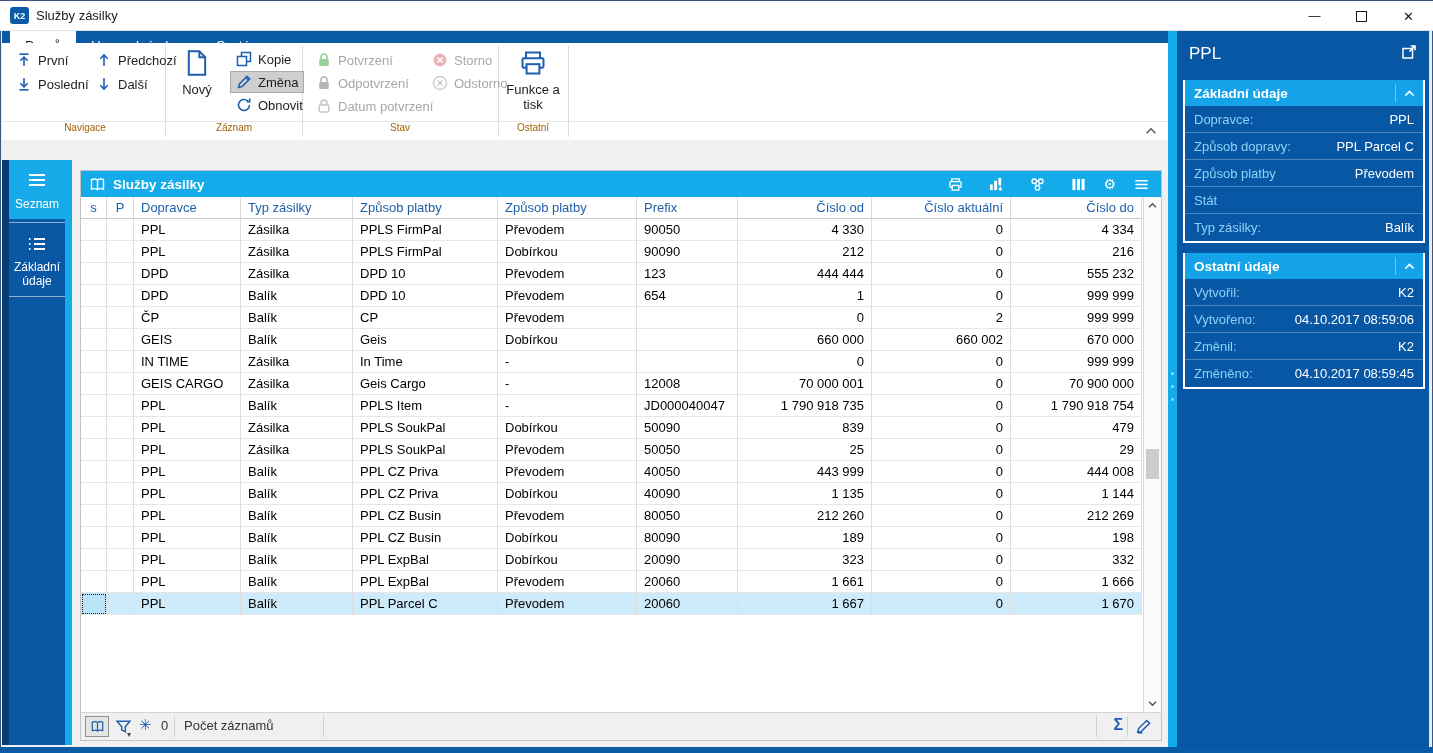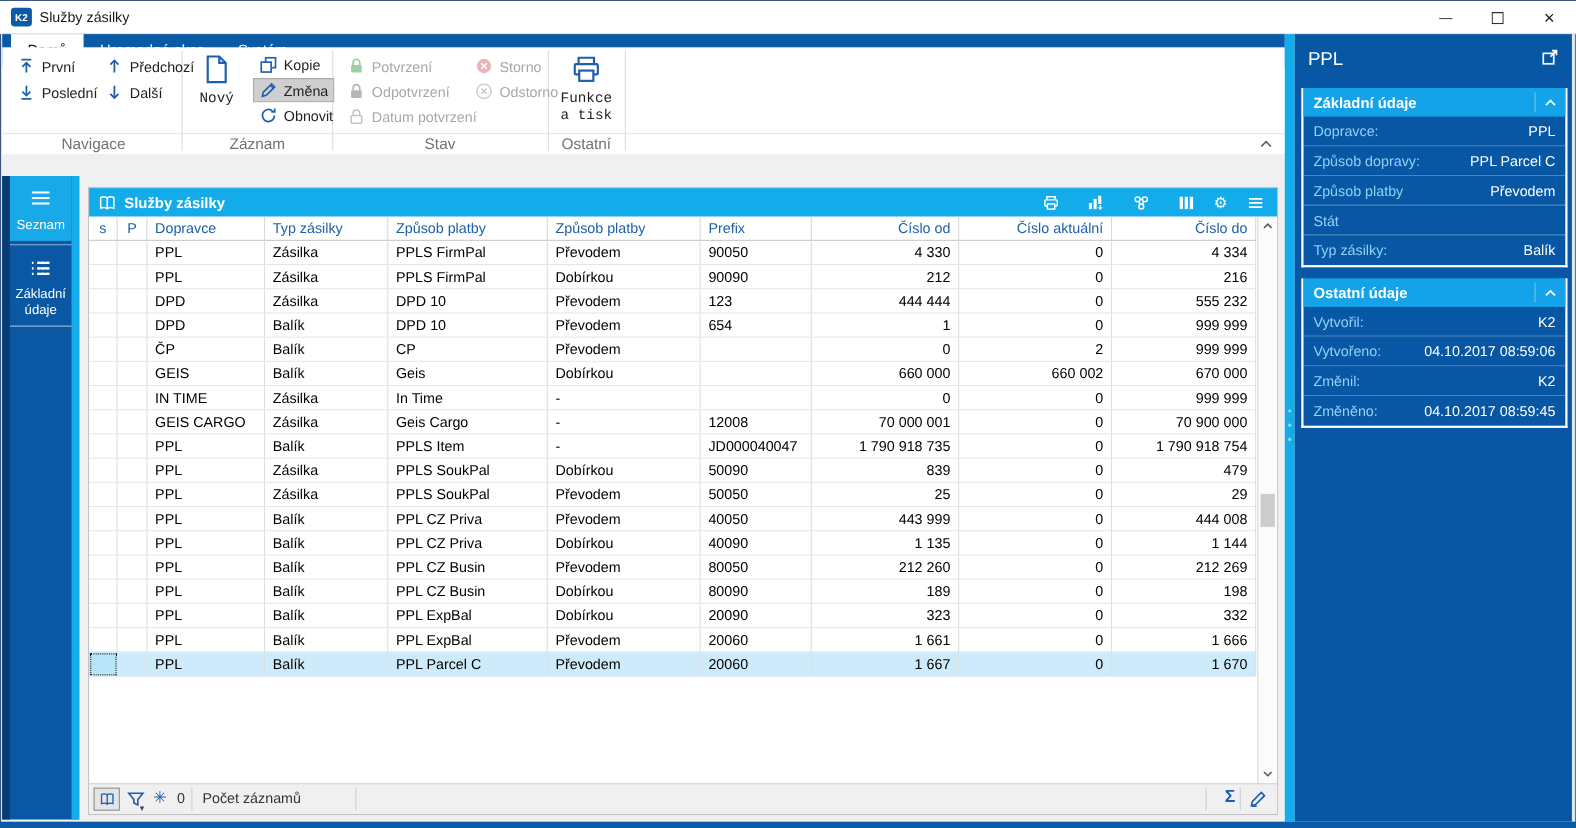--- a/index.html
+++ b/index.html
@@ -21,26 +21,26 @@
   
   #main-col { position:absolute; left:2px; top:31px; width:1166px; height:716px; background:#f0f0f0; }
 
   #tabstrip { position:absolute; left:0; top:0; width:1166px; height:30px; background:var(--primary,#0b5aa5); display:flex; padding-left:8px; }
   .tab { padding:0 15px; line-height:30px; font-size:13.5px; color:#fff; }
   .tab.active { background:#fff; color:#1a1a1a; }
 
   #ribbon { position:absolute; left:0; top:12px; width:1166px; height:97px; background:#fff; }
   .rgroup-sep { position:absolute; top:3px; bottom:3px; width:1px; background:#dcdcdc; }
   .rlabel-line { position:absolute; left:0; right:0; bottom:18px; height:1px; background:#e6e6e6; }
-  .rgroup-label { position:absolute; bottom:0; height:18px; font-size:14px; color:#737373; text-align:center; }
+  .rgroup-label { position:absolute; bottom:0; height:18px; font-size:10px; color:#a16207; text-align:center; }
   .rbtn { position:absolute; display:flex; align-items:center; gap:6px; height:22px; padding:0 6px; font-size:13px; color:#1e1e1e; white-space:nowrap; }
   .rbtn .ic { width:16px; height:16px; color:var(--icon,#1e5eae); }
   .rbtn.pressed { background:#cfcfcf; box-shadow: inset 0 0 0 1px #ababab; }
   .rbtn.disabled { color:#a8a8a8; }
-  .rbig { position:absolute; display:flex; flex-direction:column; align-items:center; font-size:13px; color:#1e1e1e; text-align:center; line-height:15px;font-family:Liberation Mono, monospace; }
+  .rbig { position:absolute; display:flex; flex-direction:column; align-items:center; font-size:13px; color:#1e1e1e; text-align:center; line-height:15px; }
   .rbig .ic { width:28px; height:28px; color:var(--icon,#1e5eae); margin-bottom:5px; }
   #ribbon-collapse { position:absolute; right:10px; bottom:2px; width:14px; height:14px; color:#555; }
 
   
   #sidebar { position:absolute; left:0; top:129px; width:70px; height:585px; background:#0a57a3;
              border-left:7px solid #0a3c74; border-right:7px solid var(--accent,#14abeb); }
   .side-item { width:56px; padding:9px 2px 8px 2px; text-align:center; color:#fff; font-size:12px; line-height:14px; }
   .side-item .ic { width:22px; height:22px; margin:0 auto 6px auto; color:#fff; }
   .side-item.active { background:#18a9e9; }
   .side-item.framed { border-top:1px solid rgba(255,255,255,.55); border-bottom:1px solid rgba(255,255,255,.55); margin-top:3px; }

